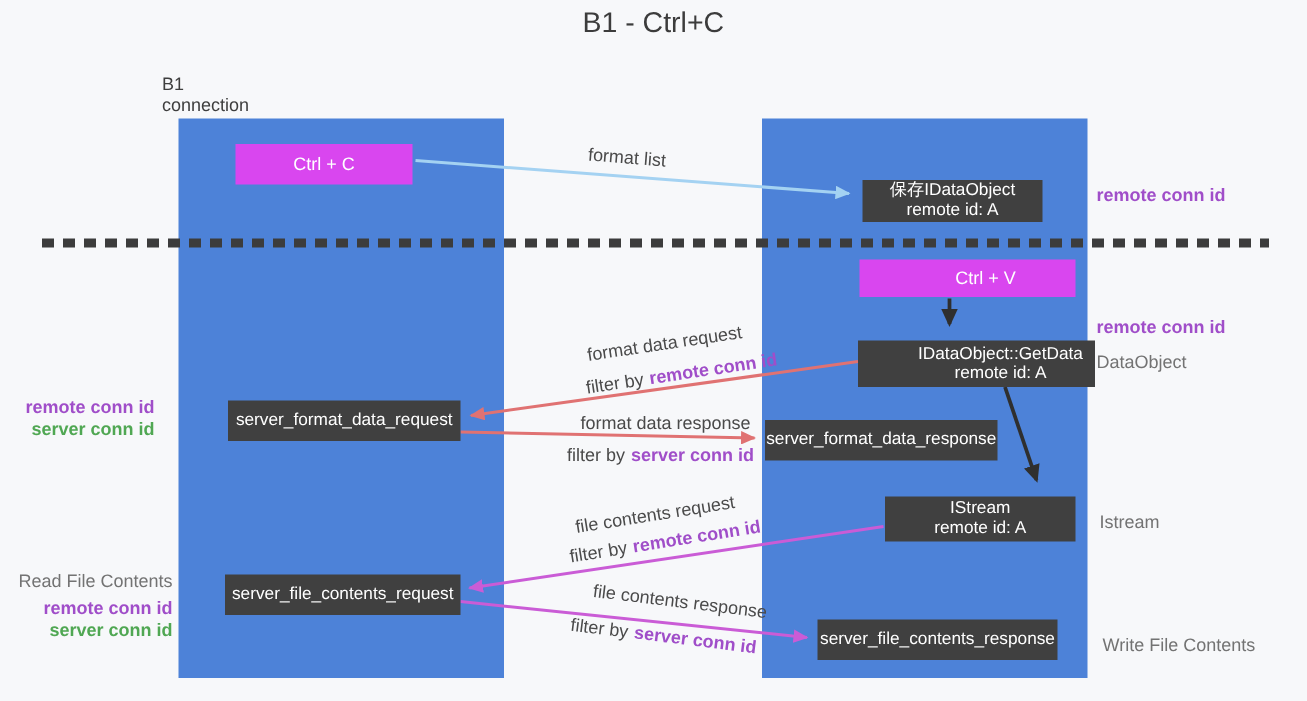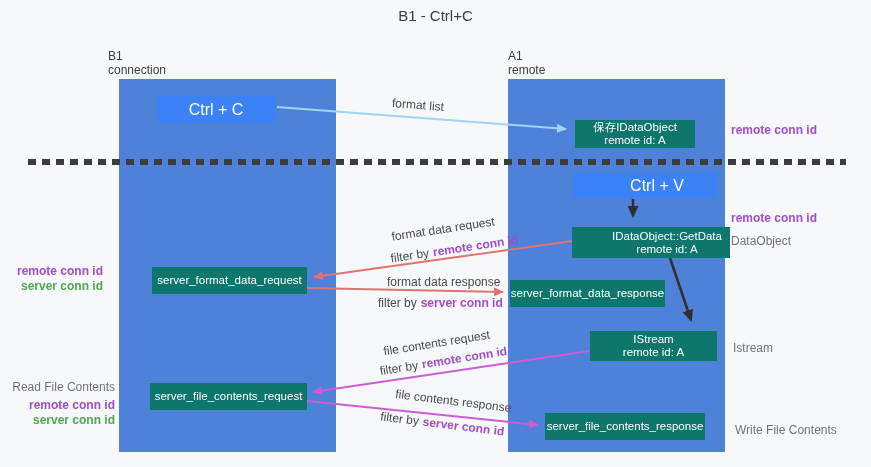--- a/index.html
+++ b/index.html
@@ -2,30 +2,30 @@
 <html><head>
 <meta charset="utf-8">
 <style>
   html,body{margin:0;padding:0;background:#f7f8fa;}
   .stage{position:relative;width:871px;height:467px;background:#f7f8fa;
          font-family:"Liberation Sans",sans-serif;overflow:hidden;}
   .col{position:absolute;top:79px;width:217px;height:373px;background:#4d82d8;}
   .col-left{left:119px;}
   .col-right{left:508px;}
   .title{position:absolute;top:6px;left:0;width:100%;text-align:center;
-         font-size:15px;line-height:20px;color:#3c3c3c;}
+         font-size:19px;line-height:20px;color:#3c3c3c;}
   .col-header{position:absolute;top:49px;width:217px;
               font-size:12px;line-height:14px;color:#3e3e3e;}
   .hdr-left{left:108px;}
   .hdr-right{left:508px;}
   .arrows{position:absolute;left:0;top:0;pointer-events:none;}
   .box{position:absolute;display:flex;flex-direction:column;align-items:center;
        justify-content:center;color:#fff;text-align:center;font-size:11.5px;line-height:13px;}
-  .green{background:#3b82f6;font-size:16px;}
-  .orange{background:#0f766e;}
+  .green{background:#d946ef;font-size:12px;}
+  .orange{background:#404040;}
   .b-ctrlc{left:157px;top:96px;width:118px;height:27px;}
   .b-save{left:575px;top:120px;width:120px;height:28px;}
   .b-ctrlv{left:573px;top:173px;width:120px;height:25px;padding-left:24px;}
   .b-getdata{left:572px;top:227px;width:126px;height:31px;padding-left:32px;}
   .b-freq{left:152px;top:267px;width:155px;height:27px;}
   .b-fresp{left:510px;top:280px;width:155px;height:27px;}
   .b-istream{left:590px;top:331px;width:127px;height:30px;}
   .b-creq{left:150px;top:383px;width:157px;height:27px;}
   .b-cresp{left:545px;top:413px;width:160px;height:27px;}
   .lbl{position:absolute;font-size:12px;white-space:nowrap;}
@@ -90,24 +90,20 @@
   </svg>
 
   <div class="title">
     <div>B1 - Ctrl+C</div>
   </div>
 
   <div class="col-header hdr-left">
     <div>B1</div>
     <div>connection</div>
   </div>
-  <div class="col-header hdr-right">
-    <div>A1</div>
-    <div>remote</div>
-  </div>
 
   <div class="box green b-ctrlc">
     <span>Ctrl + C</span>
   </div>
   <div class="box orange b-save">
     <span>保存IDataObject</span>
     <span>remote id: A</span>
   </div>
   <div class="box green b-ctrlv">
     <span>Ctrl + V</span>

